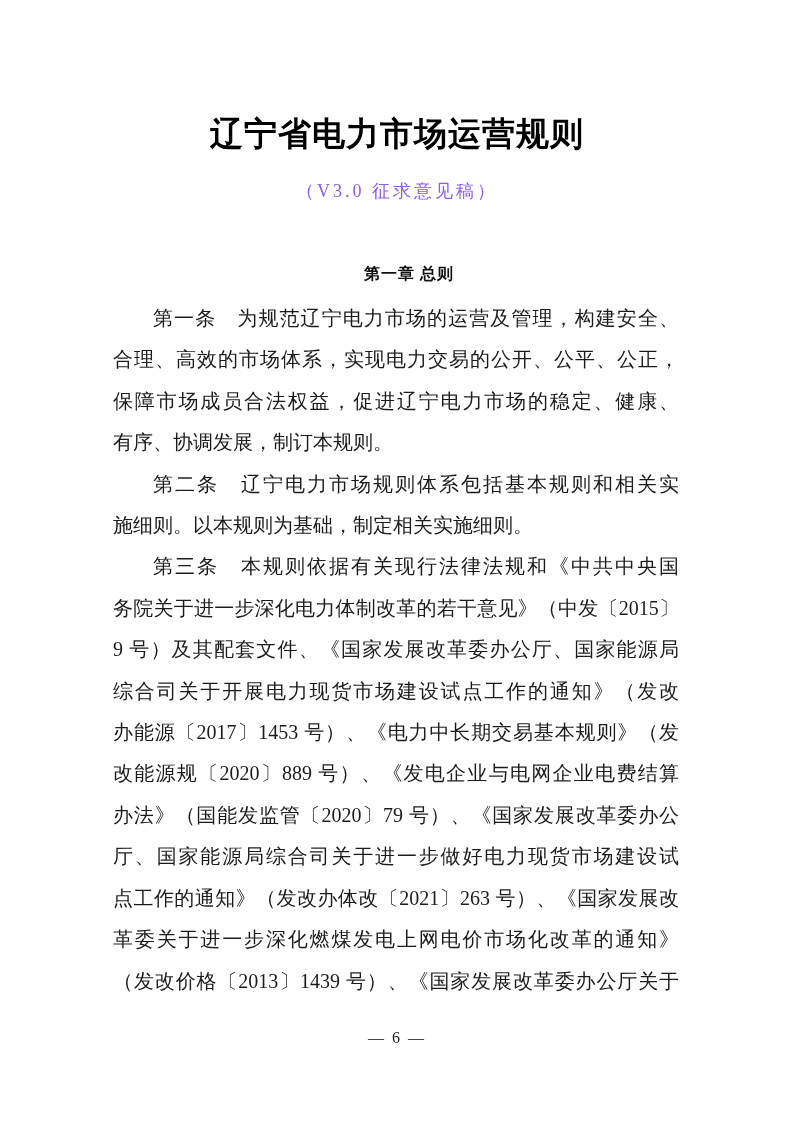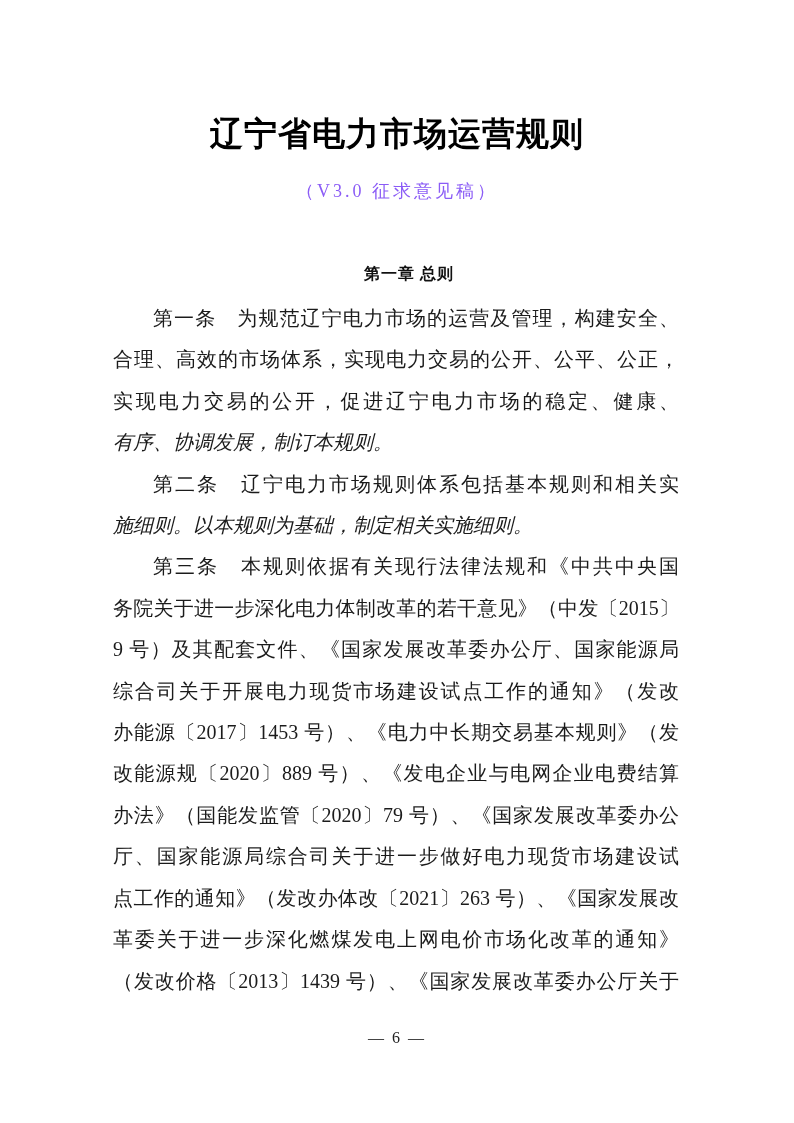--- a/index.html
+++ b/index.html
@@ -68,21 +68,20 @@
     text-align: justify;
     text-align-last: justify;
     text-justify: inter-character;
   }
   .line.indent {
     text-indent: 2em;
   }
   .line.short {
     text-align: center;
     text-align-last: left;
-    font-style: italic;
   }
   .footer {
     position: absolute;
     top: 1016px;
     left: 0;
     width: 100%;
     text-align: center;
     font-size: 16px;
     letter-spacing: 2px;
     color: #222222;
@@ -92,21 +91,21 @@
 <body>
 
 <div class="page">
   <h1 class="doc-title">辽宁省电力市场运营规则</h1>
   <div class="doc-subtitle">（V3.0 征求意见稿）</div>
   <h2 class="chapter-heading">第一章 总则</h2>
   <div class="body-text">
 
   <div class="line indent">第一条　为规范辽宁电力市场的运营及管理，构建安全、</div>
       <div class="line">合理、高效的市场体系，实现电力交易的公开、公平、公正，</div>
-      <div class="line">实现电力交易的公开，促进辽宁电力市场的稳定、健康、</div>
+      <div class="line">保障市场成员合法权益，促进辽宁电力市场的稳定、健康、</div>
       <div class="line short">有序、协调发展，制订本规则。</div>
       <div class="line indent">第二条　辽宁电力市场规则体系包括基本规则和相关实</div>
       <div class="line short">施细则。以本规则为基础，制定相关实施细则。</div>
       <div class="line indent">第三条　本规则依据有关现行法律法规和《中共中央国</div>
       <div class="line">务院关于进一步深化电力体制改革的若干意见》（中发〔2015〕</div>
       <div class="line">9 号）及其配套文件、《国家发展改革委办公厅、国家能源局</div>
       <div class="line">综合司关于开展电力现货市场建设试点工作的通知》（发改</div>
       <div class="line">办能源〔2017〕1453 号）、《电力中长期交易基本规则》（发</div>
       <div class="line">改能源规〔2020〕889 号）、《发电企业与电网企业电费结算</div>
       <div class="line">办法》（国能发监管〔2020〕79 号）、《国家发展改革委办公</div>

